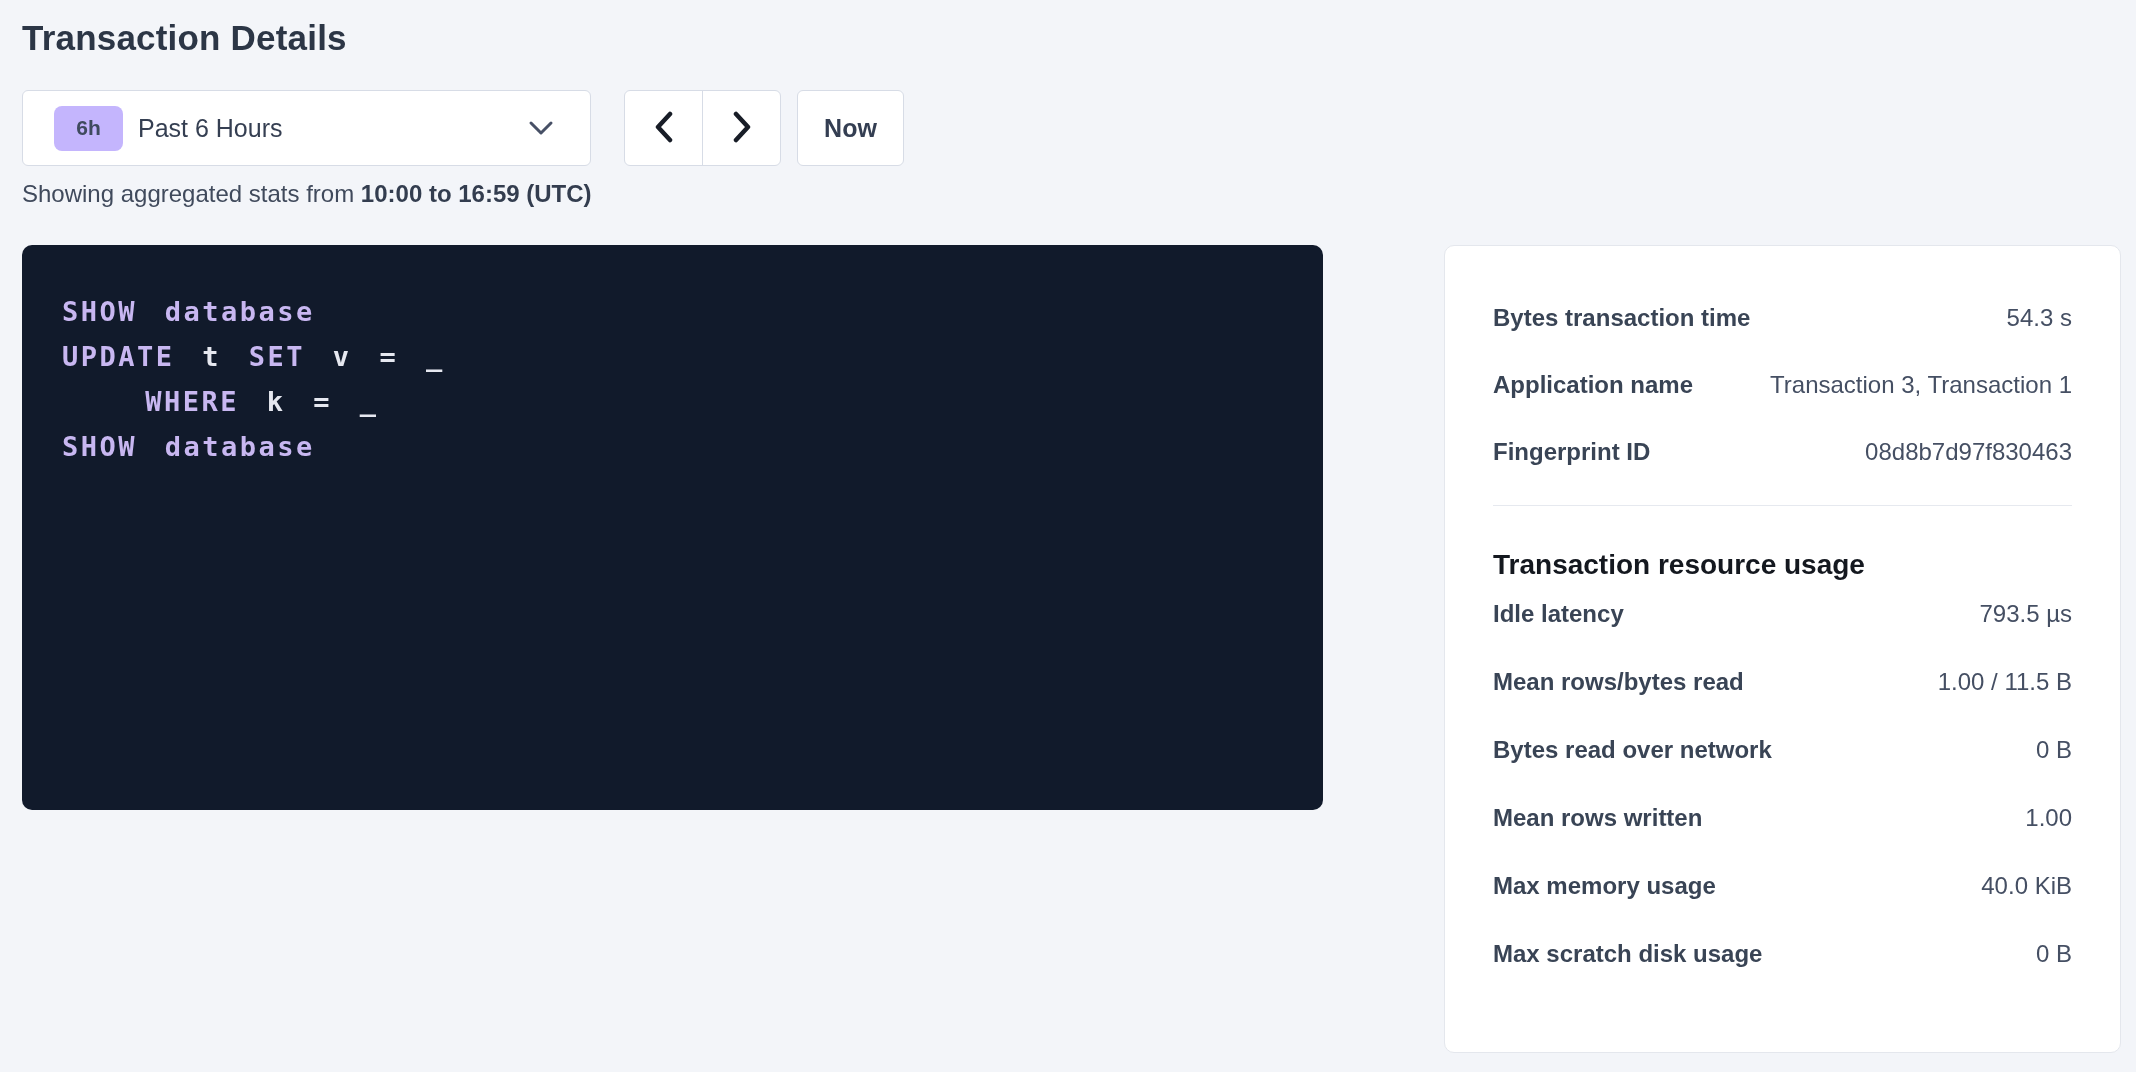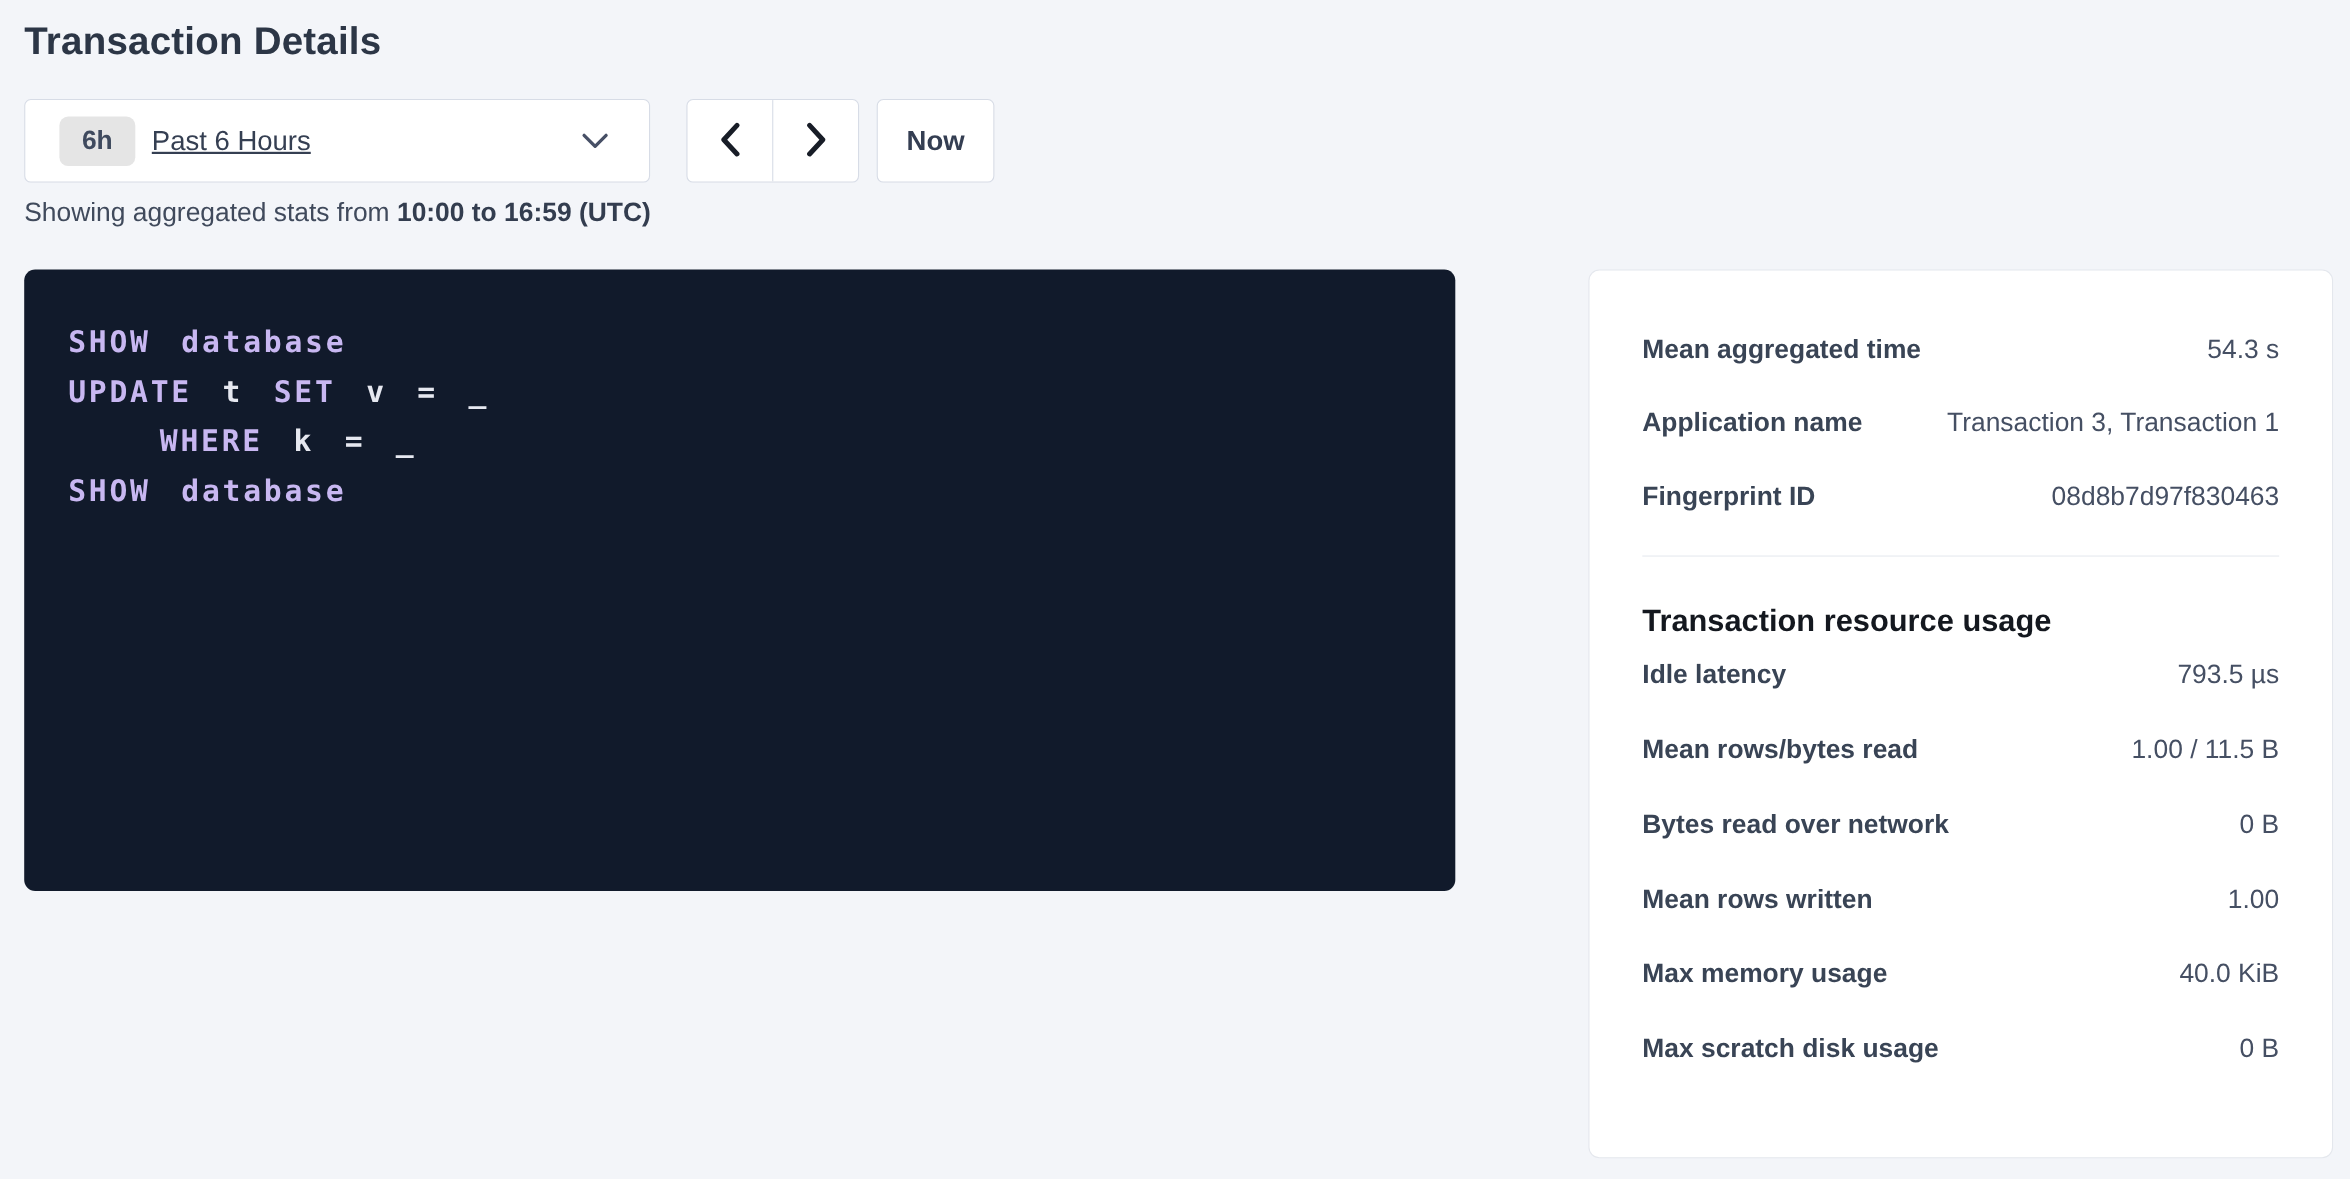--- a/index.html
+++ b/index.html
@@ -27,31 +27,30 @@
   .dropdown {
     width: 569px; height: 76px;
     background: #ffffff;
     border: 1px solid #d7dce6;
     border-radius: 6px;
     display: flex; align-items: center;
     padding: 0 36px 0 31px;
     cursor: pointer;
   }
   .range-badge {
-    background: #e5e5e5;
+    background: #c4b5fd;
     border-radius: 8px;
     height: 45px; min-width: 69px;
     display: flex; align-items: center; justify-content: center;
-    font-size: 24px; font-weight: 700; color: #3f4a5e;
+    font-size: 21px; font-weight: 700; color: #3f4a5e;
   }
   .dd-label {
     margin-left: 15px;
     font-size: 25px; color: #353f52;
     flex: 1;
-    text-decoration: underline;
   }
   .chev-down { display: flex; align-items: center; }
 
   .arrow-group {
     margin-left: 33px;
     width: 157px; height: 76px;
     background: #ffffff;
     border: 1px solid #d7dce6;
     border-radius: 6px;
     display: flex; align-items: stretch;
@@ -165,21 +164,21 @@
   <button class="now-btn">Now</button>
 </div>
 
 <p class="stats-line"><span>Showing aggregated stats from </span><strong>10:00 to 16:59 (UTC)</strong></p>
 
 <div class="code-block" id="code-block"><div class="code-line"><span class="keyword">SHOW database</span></div><div class="code-line"><span class="keyword">UPDATE</span><span class="plain"> t </span><span class="keyword">SET</span><span class="plain"> v = _</span></div><div class="code-line"><span class="plain">   </span><span class="keyword">WHERE</span><span class="plain"> k = _</span></div><div class="code-line"><span class="keyword">SHOW database</span></div></div>
 
 <aside class="card">
   <div id="summary-rows">
       <div class="stat-row">
-        <span class="stat-label">Mean aggregated time</span>
+        <span class="stat-label">Bytes transaction time</span>
         <span class="stat-value">54.3 s</span>
       </div>
       <div class="stat-row">
         <span class="stat-label">Application name</span>
         <span class="stat-value">Transaction 3, Transaction 1</span>
       </div>
       <div class="stat-row">
         <span class="stat-label">Fingerprint ID</span>
         <span class="stat-value">08d8b7d97f830463</span>
       </div>

